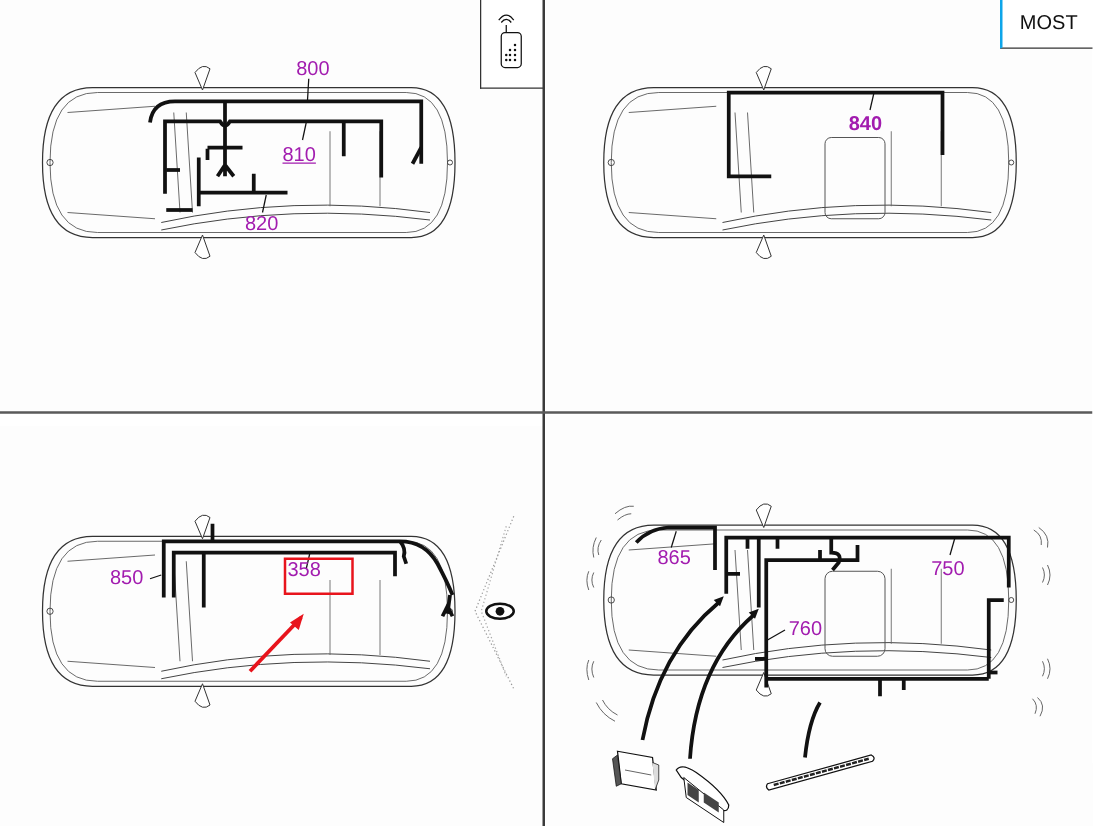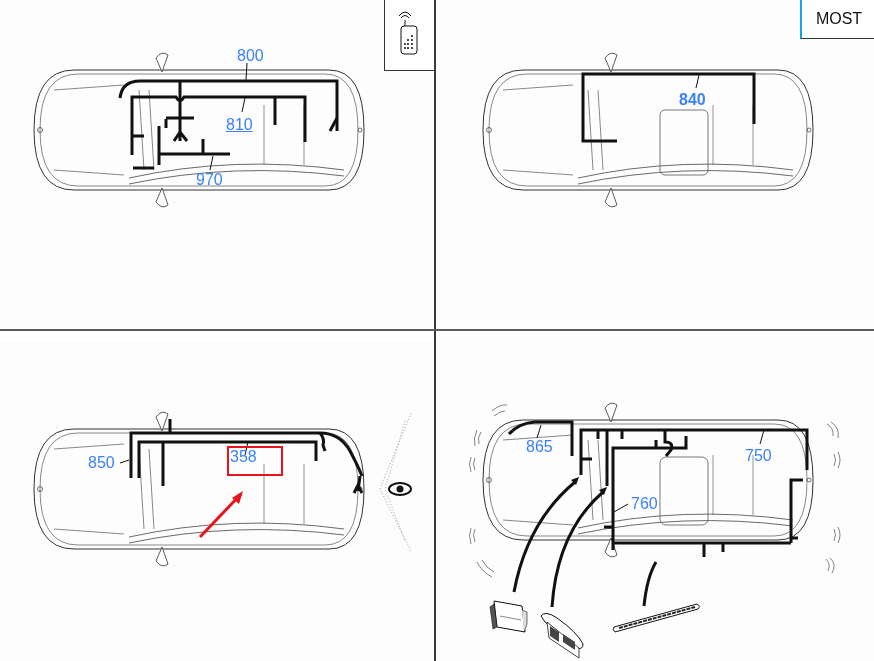--- a/index.html
+++ b/index.html
@@ -5,21 +5,21 @@
     html, body { margin:0; padding:0; background:#ffffff; }
     body { width:874px; height:661px; position:relative; overflow:hidden; font-family:"Liberation Sans", sans-serif; }
     .quad { position:absolute; background:#fdfdfd; }
     #q1 { left:0; top:0; width:435px; height:330px; }
     #q2 { left:437px; top:0; width:437px; height:330px; }
     #q3 { left:0; top:341px; width:435px; height:329px; }
     #q4 { left:437px; top:332px; width:437px; height:329px; }
     .vline { position:absolute; left:434px; top:0; width:2px; height:661px; background:#3a3a3a; }
     .hline { position:absolute; left:0; top:329px; width:874px; height:2px; background:#5a5a5a; }
     svg { position:absolute; left:0; top:0; }
-    .lbl { position:absolute; font-size:16px; color:#3b82f6; line-height:16px; }
+    .lbl { position:absolute; font-size:16px; color:#a21caf; line-height:16px; }
     .remote-box { position:absolute; left:384px; top:0; width:50px; height:70px; border-left:1px solid #333; border-bottom:1px solid #333; background:#fff; }
     .most-box { position:absolute; left:800px; top:0; width:74px; height:38px; border-left:2px solid #0ea5e9; border-bottom:1px solid #333; background:#fff; display:flex; align-items:center; justify-content:center; font-size:16px; color:#111; }
     .highlight { position:absolute; left:227px; top:446px; width:56px; height:30px; border:2px solid #e8141c; box-sizing:border-box; }
   </style>
 </head>
 <body>
 
 <svg width="0" height="0" style="position:absolute">
   <defs>
     <g id="car">
@@ -56,21 +56,21 @@
       <path d="M203,139 L203,154"></path>
     </g>
     <g stroke="#111" stroke-width="1" fill="none">
       <path d="M247,63 L246,80"></path>
       <path d="M245,98 L242,112"></path>
       <path d="M213,156 L210,170"></path>
     </g>
   </svg>
   <span class="lbl" style="left:237px;top:48px;">800</span>
   <span class="lbl" style="left:226px;top:117px;text-decoration:underline;">810</span>
-  <span class="lbl" style="left:196px;top:172px;">970</span>
+  <span class="lbl" style="left:196px;top:172px;">820</span>
 </div>
 
 <div class="remote-box">
   <svg width="50" height="70">
     <path d="M14,16 Q20,8 26,16" stroke="#111" stroke-width="1" fill="none"></path>
     <path d="M16,18 Q20,13 24,18" stroke="#111" stroke-width="1" fill="none"></path>
     <path d="M20,20 L20,28" stroke="#111" stroke-width="1"></path>
     <rect x="16" y="26" width="16" height="28" rx="3" fill="#fff" stroke="#111" stroke-width="1"></rect>
     <g fill="#111">
       <circle cx="27" cy="36" r="1"></circle>

